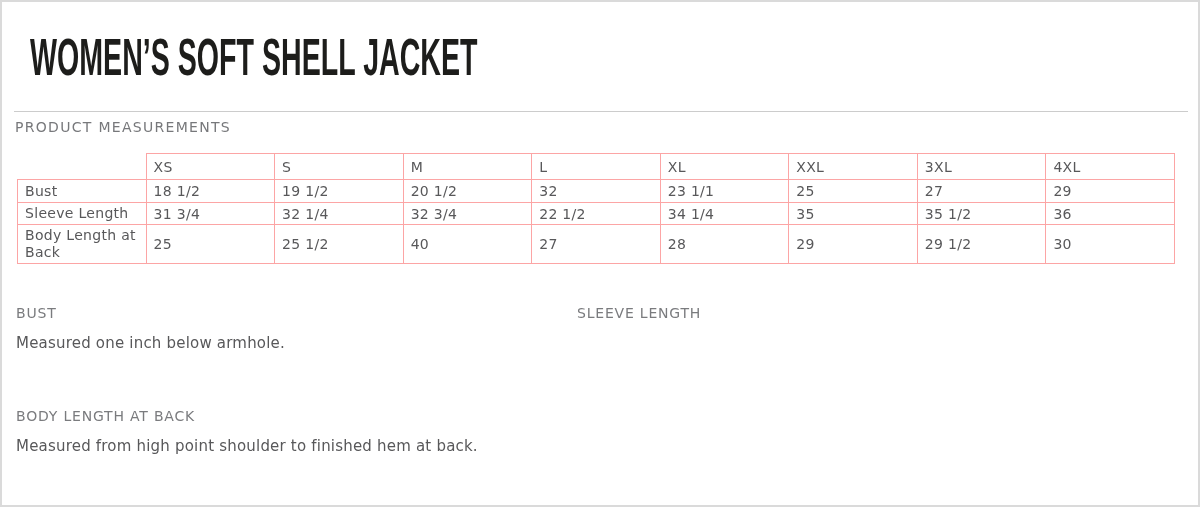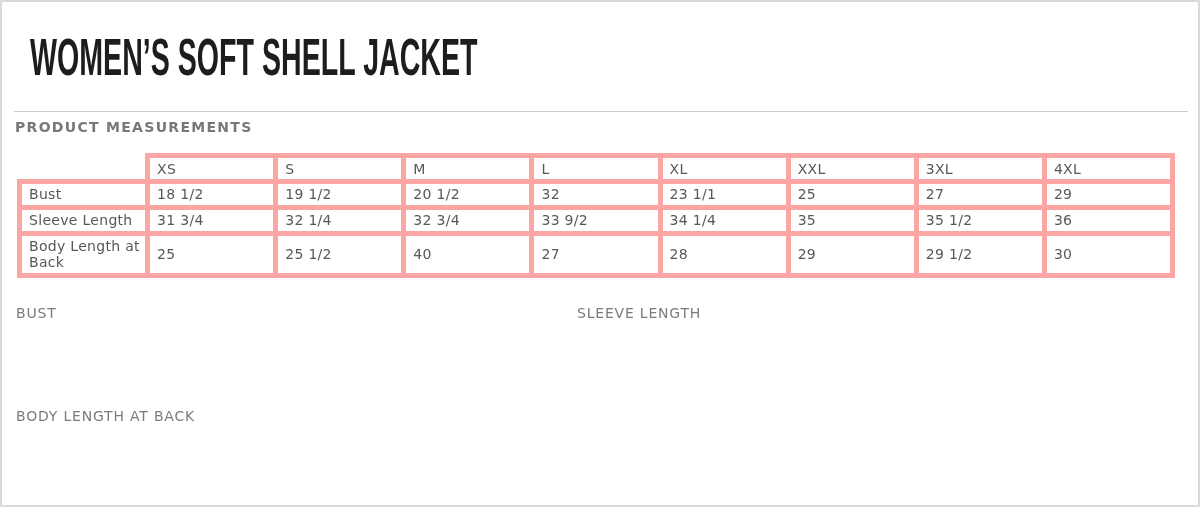--- a/index.html
+++ b/index.html
@@ -38,39 +38,39 @@
     left: 12px;
     width: 1174px;
     height: 1px;
     background: #cccccc;
   }
   .section-label {
     position: absolute;
     top: 117px;
     left: 13px;
     font-size: 14px;
-    font-weight: bold;
+    font-weight: normal;
     letter-spacing: 1.3px;
     color: #77787b;
   }
 
   
   .mtable {
     position: absolute;
     top: 151px;
     left: 15px;
     width: 1158px;
     border-collapse: collapse;
     table-layout: fixed;
     font-size: 14px;
     color: #58585a;
     letter-spacing: 0.3px;
   }
   .mtable th, .mtable td {
-    border: 5px solid #fca5a5;
+    border: 1px solid #fca5a5;
     font-weight: normal;
     text-align: left;
     vertical-align: middle;
     padding: 2px 4px 2px 7px;
     overflow: hidden;
   }
   .mtable thead tr   { height: 26px; }
   .mtable tr.r-bust  { height: 23px; }
   .mtable tr.r-sleeve{ height: 22px; }
   .mtable tr.r-body  { height: 35px; }
@@ -132,21 +132,21 @@
         <td>23 1/1</td>
         <td>25</td>
         <td>27</td>
         <td>29</td>
       </tr>
       <tr class="r-sleeve">
         <td class="rowlabel">Sleeve Length</td>
         <td>31 3/4</td>
         <td>32 1/4</td>
         <td>32 3/4</td>
-        <td>33 9/2</td>
+        <td>22 1/2</td>
         <td>34 1/4</td>
         <td>35</td>
         <td>35 1/2</td>
         <td>36</td>
       </tr>
       <tr class="r-body">
         <td class="rowlabel">Body Length at Back</td>
         <td>25</td>
         <td>25 1/2</td>
         <td>40</td>
@@ -154,23 +154,25 @@
         <td>28</td>
         <td>29</td>
         <td>29 1/2</td>
         <td>30</td>
       </tr>
     </tbody>
   </table>
 
   <div class="def def-bust">
     <h2>BUST</h2>
+    <p>Measured one inch below armhole.</p>
   </div>
 
   <div class="def def-sleeve">
     <h2>SLEEVE LENGTH</h2>
   </div>
 
   <div class="def def-body">
     <h2>BODY LENGTH AT BACK</h2>
+    <p>Measured from high point shoulder to finished hem at back.</p>
   </div>
 
 </div>
 
 </body></html>

